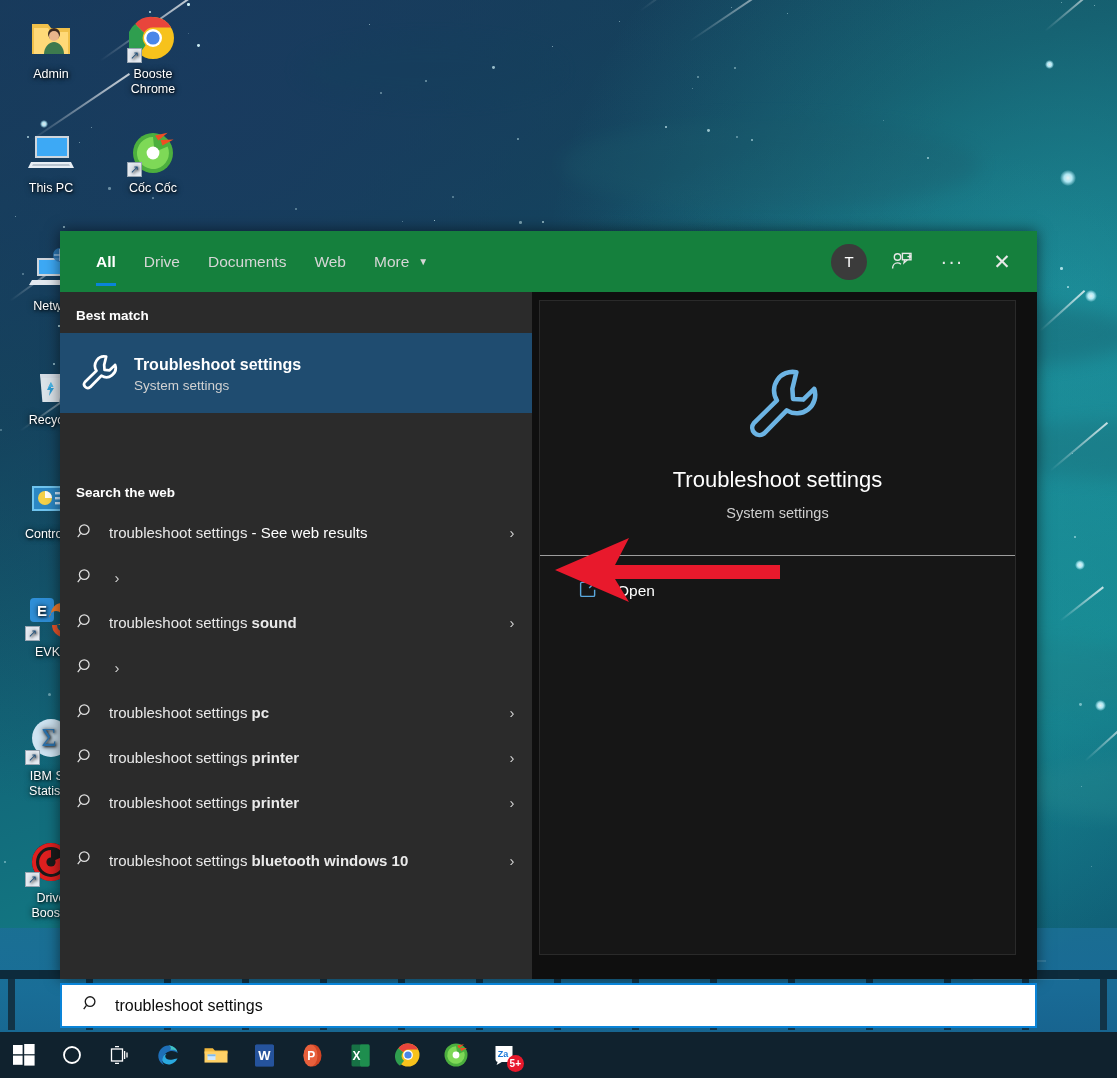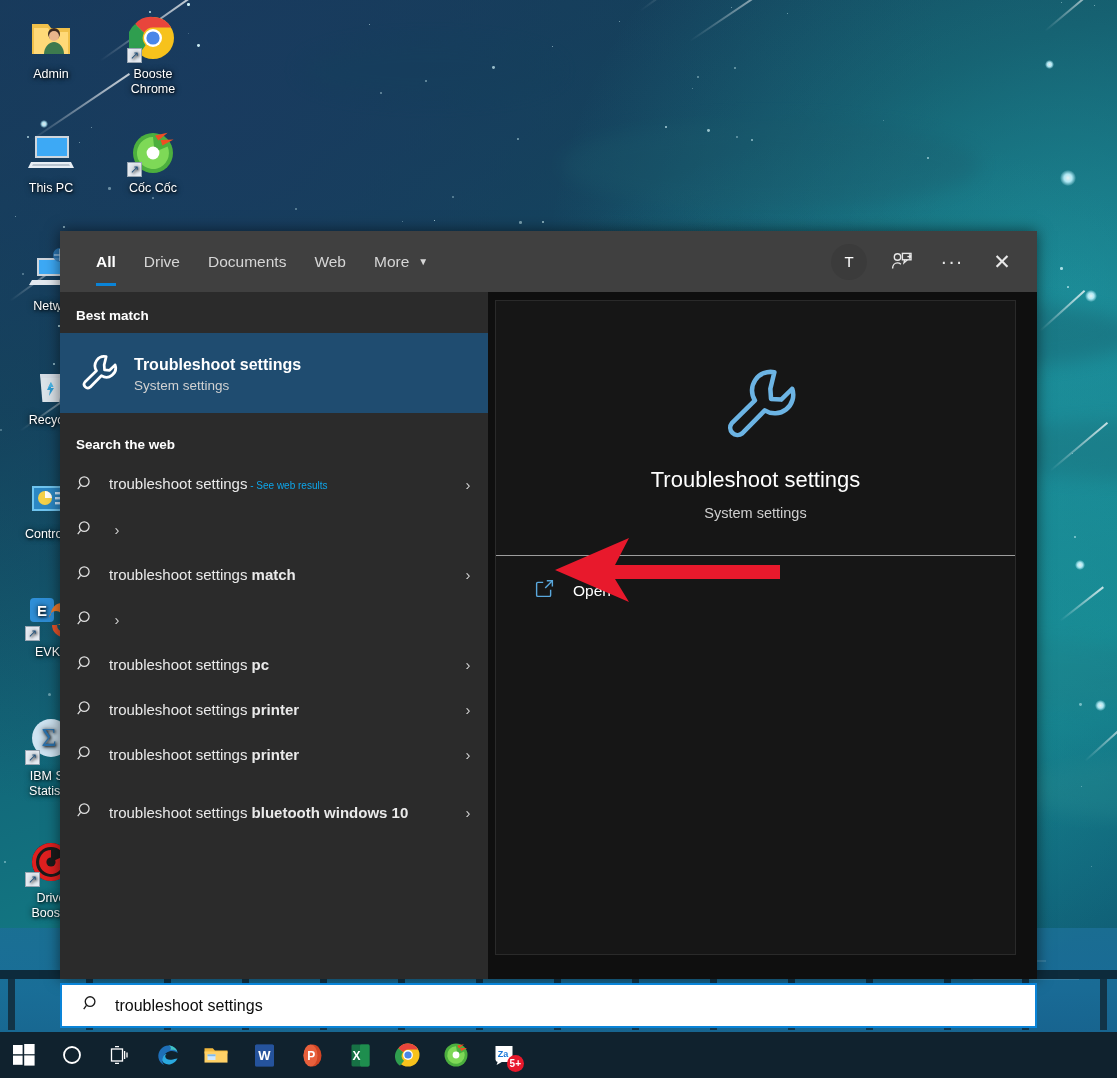--- a/index.html
+++ b/index.html
@@ -51,21 +51,21 @@
     font-size:11px; color:#23527c; line-height:1;
   }
 
   
   #searchflyout{
     position:absolute; left:60px; top:231px; width:977px; height:748px;
     background:#1f1f1f; display:flex; flex-direction:column;
     box-shadow:0 0 14px rgba(0,0,0,.55);
   }
   
-  .sf-head{ height:61px; background:#404040; display:flex; position:relative; }
+  .sf-head{ height:61px; background:#15803d; display:flex; position:relative; }
   .tabs{ display:flex; align-items:flex-end; height:100%; padding-left:22px; }
   .tab{
     position:relative; height:100%; display:flex; align-items:center;
     padding:0 14px; color:#d6d6d6; font-size:15.5px; cursor:default;
   }
   .tab.active{ color:#fff; font-weight:bold; }
   .tab.active::after{
     content:""; position:absolute; left:14px; right:14px; bottom:6px;
     height:3px; background:#0a84d8;
   }
@@ -73,40 +73,40 @@
   .head-right{ margin-left:auto; display:flex; align-items:center; padding-right:12px; gap:4px; }
   .hbtn{ width:46px; height:46px; display:flex; align-items:center; justify-content:center; color:#e8e8e8; }
   .avatar{
     width:36px; height:36px; border-radius:50%; background:#3b3b3b;
     display:flex; align-items:center; justify-content:center;
     color:#fff; font-size:15px; margin-right:8px;
   }
   .sf-body{ flex:1; display:flex; min-height:0; }
 
   
-  .sf-left{ width:428px; background:#2b2b2b; overflow:hidden; }
+  .sf-left{ width:472px; background:#2b2b2b; overflow:hidden; }
   .sec-head{
     padding:16px 0 10px 16px; color:#fff; font-size:13.5px; font-weight:bold;
   }
   .best-row{
     display:flex; align-items:center; gap:16px;
     background:#1f4c70; padding:14px 16px; height:80px;
   }
   .best-texts .t1{ color:#fff; font-size:16px; font-weight:bold; line-height:21px; }
   .best-texts .t2{ color:#d2d2d2; font-size:13.5px; margin-top:3px; }
   .web-list{ background:#2b2b2b; }
   .web-row{
     display:flex; align-items:center; gap:14px;
     padding:0 12px 0 16px; min-height:45px;
     color:#eaeaea; font-size:15px;
   }
   .web-row.tall{ min-height:70px; }
   .web-txt{ flex:1; line-height:23px; }
   .web-txt b{ font-weight:bold; }
-  .web-txt .muted{ color:#0ea5e9; font-size:10px; }
+  .web-txt .muted{ color:#ffffff; font-size:15px; }
   .chev{ color:#d0d0d0; font-size:15px; width:16px; text-align:center; }
 
   
   .sf-right{ flex:1; background:#0f0f0f; padding:6px 7px 0 0; }
   .preview-card{
     margin:2px 14px 0 7px; height:655px; background:#161616;
     border:1px solid #2a2a2a; display:flex; flex-direction:column;
   }
   .prev-hero{
     height:226px; display:flex; flex-direction:column;
@@ -426,21 +426,21 @@
           <svg width="42" height="42" viewBox="0 0 48 48" fill="none" stroke="#ffffff" stroke-width="3.1" stroke-linecap="round" stroke-linejoin="round">
             <path d="M34.5 7.6a10.6 10.6 0 0 0-11.1 16.1L10.2 36.6a4.2 4.2 0 0 0 5.9 5.9l12.9-13.1A10.6 10.6 0 0 0 44.7 17l-6.3 6.2-5.8-.4-.4-5.8z"></path>
           </svg>
         </div>
         <div class="best-texts">
           <div class="t1">Troubleshoot settings</div>
           <div class="t2">System settings</div>
         </div>
       </div>
 
-      <div class="sec-head" style="padding-top:24px;">Search the web</div>
+      <div class="sec-head" style="padding-top:34px;margin-top:38px;">Search the web</div>
 
       <div class="web-list" id="weblist">
           <div class="web-row">
             <span><svg width="19" height="19" viewBox="0 0 24 24" fill="none" stroke="#e0e0e0" stroke-width="1.6">
                 <circle cx="10.4" cy="9.6" r="6.1"></circle>
                 <path d="M5.8 14.3L2.2 19"></path>
               </svg></span>
             <div class="web-txt">troubleshoot settings<span class="muted"> - See web results</span></div>
             <span class="chev">›</span>
           </div>
@@ -449,21 +449,21 @@
                 <circle cx="10.4" cy="9.6" r="6.1"></circle>
                 <path d="M5.8 14.3L2.2 19"></path>
               </svg></span>
             <span class="chev">›</span>
           </div>
           <div class="web-row">
             <span><svg width="19" height="19" viewBox="0 0 24 24" fill="none" stroke="#e0e0e0" stroke-width="1.6">
                 <circle cx="10.4" cy="9.6" r="6.1"></circle>
                 <path d="M5.8 14.3L2.2 19"></path>
               </svg></span>
-            <div class="web-txt">troubleshoot settings<b> match</b></div>
+            <div class="web-txt">troubleshoot settings<b> sound</b></div>
             <span class="chev">›</span>
           </div>
           <div class="web-row">
             <span><svg width="19" height="19" viewBox="0 0 24 24" fill="none" stroke="#e0e0e0" stroke-width="1.6">
                 <circle cx="10.4" cy="9.6" r="6.1"></circle>
                 <path d="M5.8 14.3L2.2 19"></path>
               </svg></span>
             <span class="chev">›</span>
           </div>
           <div class="web-row">

